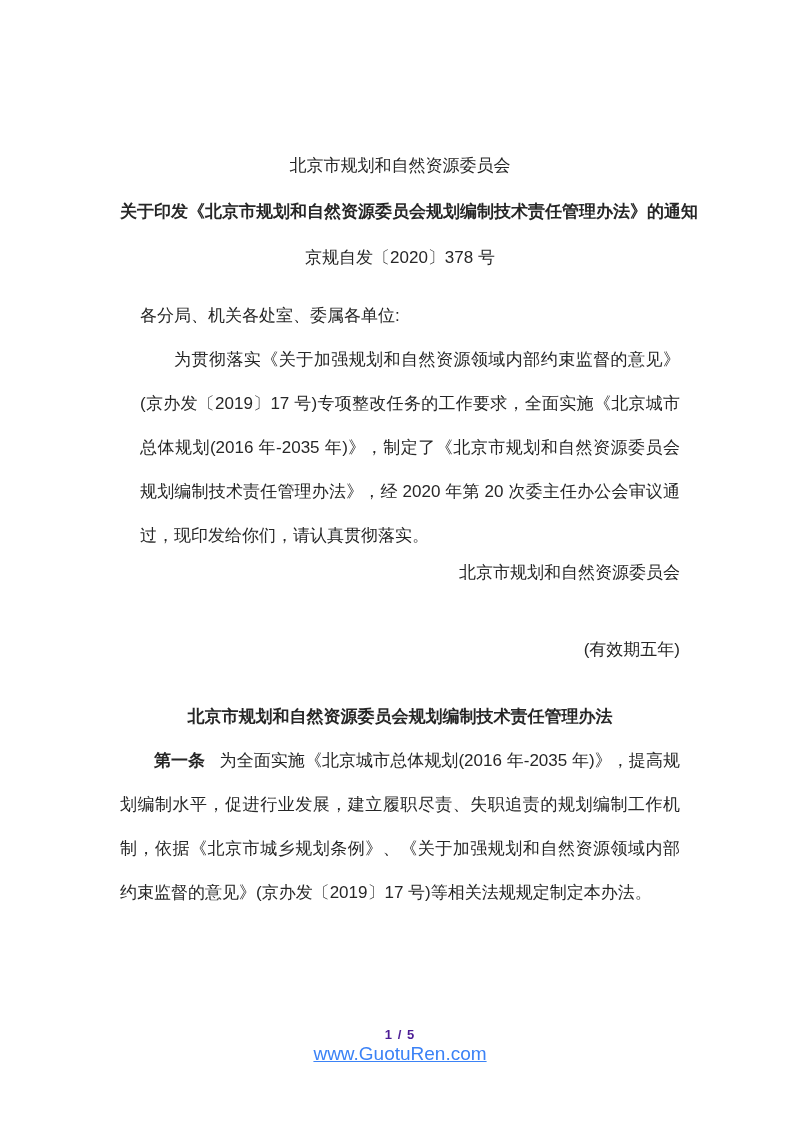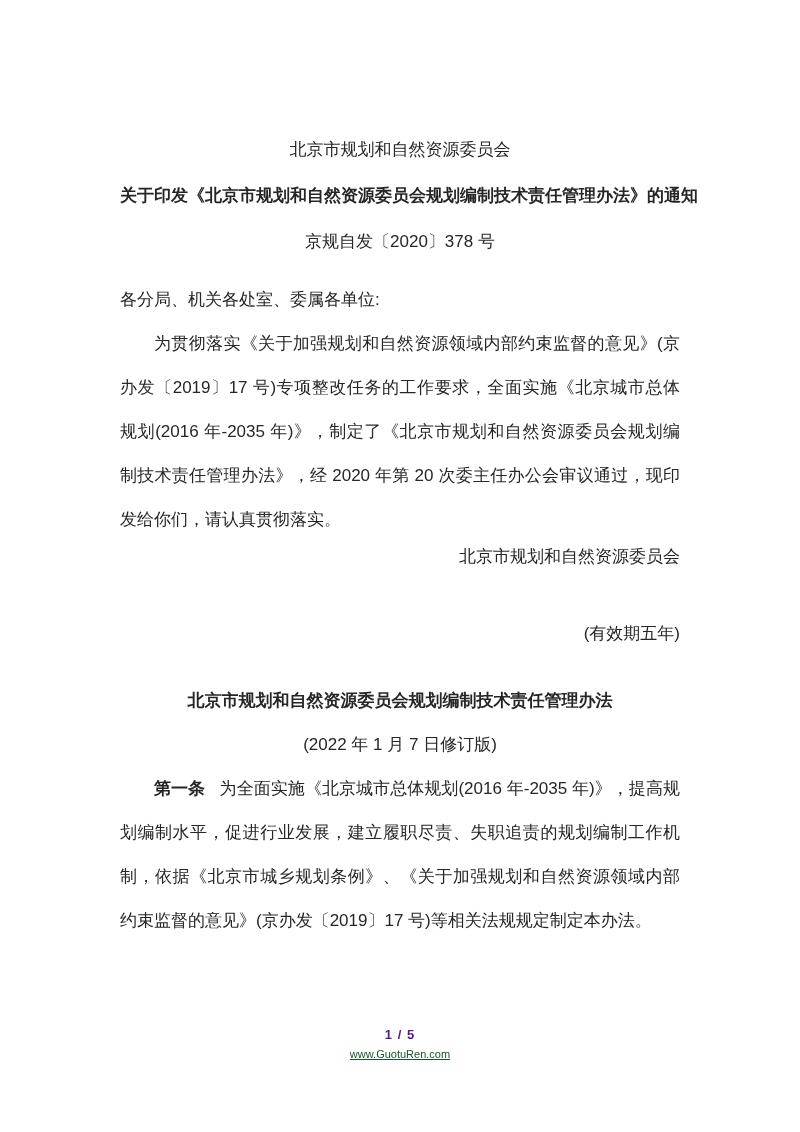--- a/index.html
+++ b/index.html
@@ -6,36 +6,37 @@
   html, body { width: 800px; height: 1132px; }
   body {
     background: #ffffff;
     font-family: "Liberation Sans", "DejaVu Sans", sans-serif;
     color: #262626;
     position: relative;
     overflow: hidden;
   }
   .doc {
     position: absolute;
-    top: 0; left: 0;
+    top: 16px; left: 0;
     width: 800px; height: 1012px;
     padding: 127px 120px 16px 120px;
   }
   .hdr-line {
     font-size: 17px;
     line-height: 46px;
     text-align: center;
     white-space: nowrap;
   }
   .hdr-title { font-weight: bold; }
   .intro {
     margin-top: 13px;
     font-size: 17px;
     line-height: 44px;
     text-align: justify;
+    margin-left: 20px;
   }
   .salutation {
     font-size: 17px;
     line-height: 44px;
     text-align: left;
   }
   .para-indent { text-indent: 2em; }
   .signature-block {
     margin-top: -7px;
     font-size: 17px;
@@ -79,23 +80,23 @@
   }
   .page-indicator {
     font-size: 13px;
     font-weight: bold;
     line-height: 18px;
     color: #4c1d95;
     letter-spacing: 1px;
   }
   .footer-link {
     display: inline-block;
-    font-size: 11px;
+    font-size: 19px;
     line-height: 19px;
-    color: #14532d;
+    color: #3b82f6;
     text-decoration: underline;
     cursor: pointer;
   }
 </style>
 </head>
 <body>
 
 <div class="doc">
 
   <div class="hdr-line">北京市规划和自然资源委员会</div>
@@ -110,21 +111,20 @@
   </div>
 
   <div class="signature-block">
     <div>北京市规划和自然资源委员会</div>
   </div>
 
   <div class="validity">(有效期五年)</div>
 
   <div class="reg-title">北京市规划和自然资源委员会规划编制技术责任管理办法</div>
 
-  <div class="reg-revision">(2022 年 1 月 7 日修订版)</div>
 
   <div class="article">
     <span class="article-label">第一条</span><span>为全面实施《北京城市总体规划(2016 年-2035 年)》，提高规划编制水平，促进行业发展，建立履职尽责、失职追责的规划编制工作机制，依据《北京市城乡规划条例》、《关于加强规划和自然资源领域内部约束监督的意见》(京办发〔2019〕17 号)等相关法规规定制定本办法。</span>
   </div>
 
 </div>
 
 <div class="footer">
   <div class="page-indicator">1 / 5</div>
   <a class="footer-link" href="#">www.GuotuRen.com</a>

